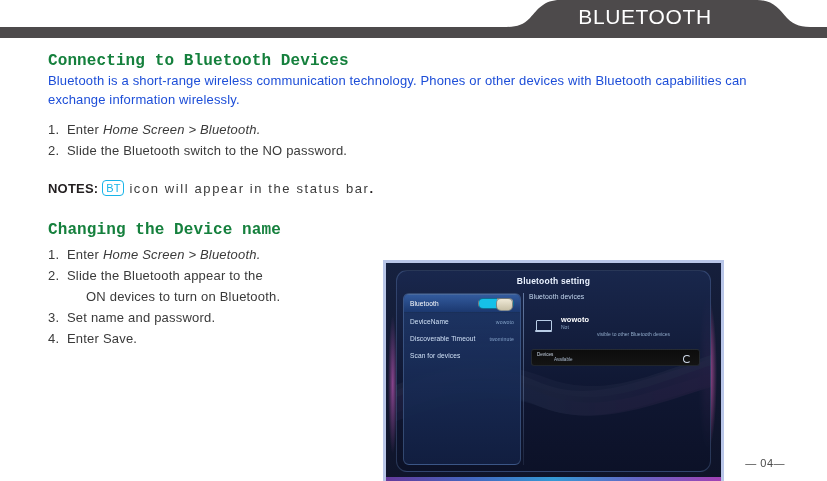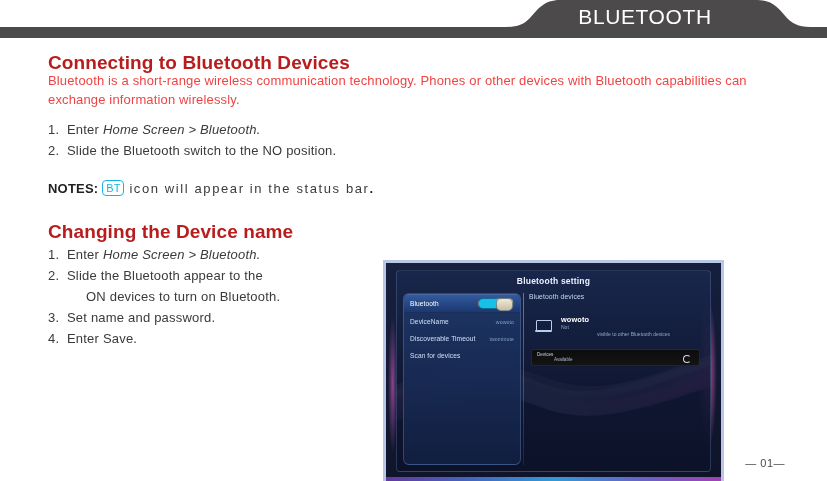--- a/index.html
+++ b/index.html
@@ -31,25 +31,26 @@
     color:#ffffff;
     font-size:21px;
     letter-spacing:.6px;
     font-family:"Liberation Sans", sans-serif;
   }
 
   
   .content{position:absolute;left:0;top:38px;width:827px;height:443px;}
 
   .sec-head{
-    font-size:19px;font-weight:bold;color:#b91c1c;
+    font-size:16px;font-weight:bold;color:#15803d;
     letter-spacing:.1px;
+    font-family:Liberation Mono, monospace;
   }
   .para{
-    font-size:13px;color:#ef4444;letter-spacing:.15px;line-height:19px;
+    font-size:13px;color:#1d4ed8;letter-spacing:.15px;line-height:19px;
   }
   .li{
     font-size:13px;color:#3a3a3a;letter-spacing:.2px;line-height:21px;
     display:flex;
   }
   .li .num{width:19px;flex:0 0 19px;}
   .li .txt{flex:1;}
   .li em{font-style:italic;}
 
   #s1-head{position:absolute;left:48px;top:14px;}
@@ -98,21 +99,21 @@
       radial-gradient(closest-side at 50% 0%, rgba(40,80,150,.55), rgba(20,30,70,0) 70%),
       linear-gradient(175deg,#16213f 0%,#131a33 45%,#0e1328 100%);
   }
   .shot-glowbar{
     position:absolute;left:0;bottom:0;width:100%;height:7px;
     background:linear-gradient(90deg,#6e3ea8 0%,#4a6fd0 25%,#38a8e8 50%,#6f6fd6 75%,#b246c4 100%);
     opacity:.9;
   }
   .panel{
     position:absolute;left:10px;top:7px;right:10px;bottom:12px;
-    border-radius:4px;
+    border-radius:11px;
     background:linear-gradient(180deg,rgba(26,40,78,.92) 0%,rgba(16,24,52,.92) 55%,rgba(12,18,40,.92) 100%);
     border:1px solid rgba(120,150,210,.28);
     overflow:hidden;
   }
   .panel-title{
     position:absolute;left:0;top:5px;width:100%;
     text-align:center;
     color:#eaf2ff;font-size:8.5px;font-weight:bold;
     letter-spacing:.2px;
   }
@@ -234,21 +235,21 @@
 
   <div class="para" id="s1-para">Bluetooth is a short-range wireless communication technology. Phones or other devices with Bluetooth capabilities can exchange information wirelessly.</div>
 
   <div id="s1-list">
     <div class="li">
       <span class="num">1.</span>
       <span class="txt"><span>Enter </span><em>Home Screen &gt; Bluetooth.</em></span>
     </div>
     <div class="li">
       <span class="num">2.</span>
-      <span class="txt">Slide the Bluetooth switch to the NO position.</span>
+      <span class="txt">Slide the Bluetooth switch to the NO password.</span>
     </div>
   </div>
 
   <div id="notes-row">
     <span class="notes-label">NOTES:</span>
     <span class="bt-badge">BT</span>
     <span class="notes-sp">icon  will  appear  in  the  status  bar</span>
     <span class="notes-dot">.</span>
   </div>
 
@@ -348,14 +349,14 @@
             <span class="a2">Available</span>
             <span class="spinner"></span>
           </div>
         </div>
       </div>
 
       <div class="shot-glowbar"></div>
     </div>
   </div>
 
-  <div class="pageno">— 01—</div>
+  <div class="pageno">— 04—</div>
 </div>
 
 </body></html>

